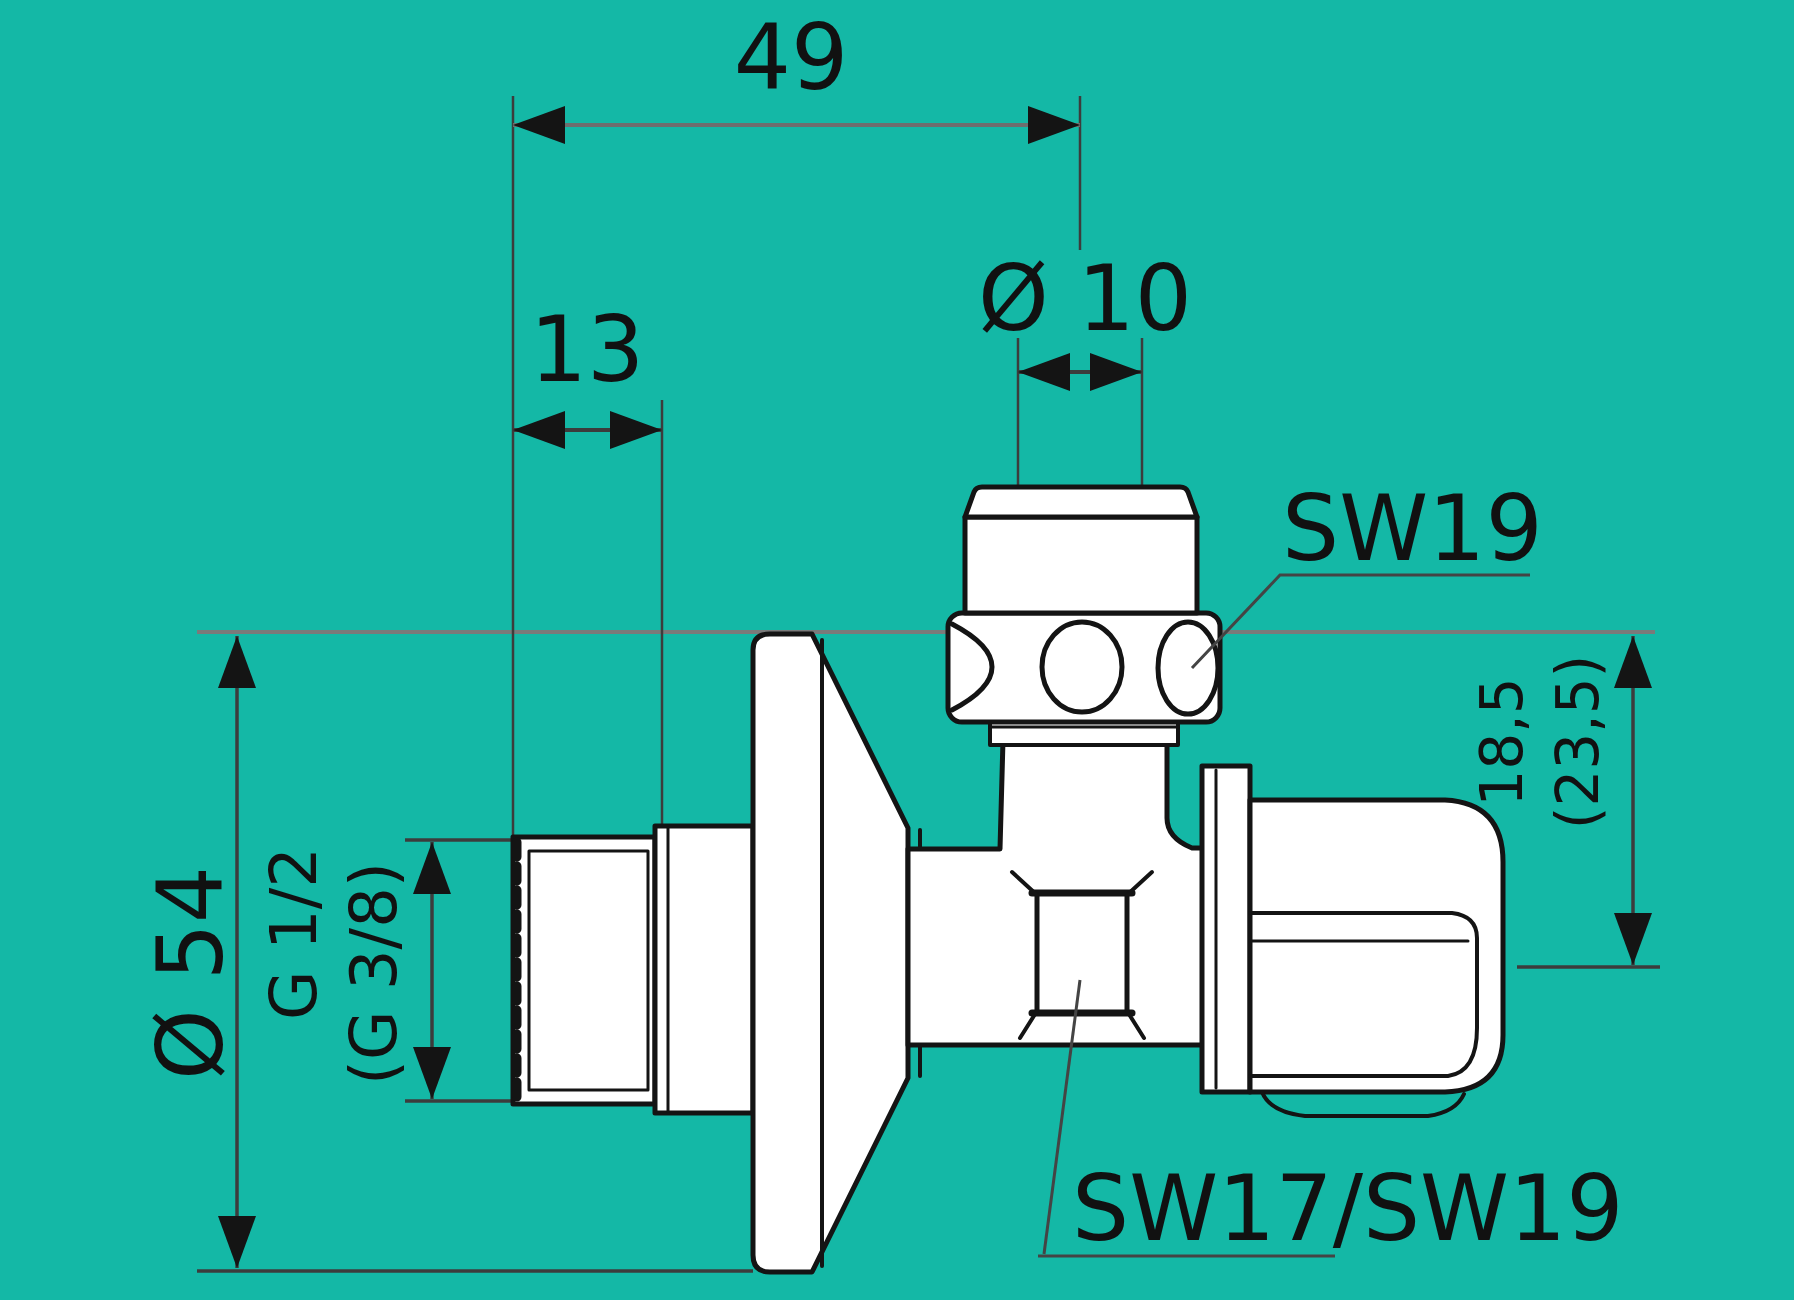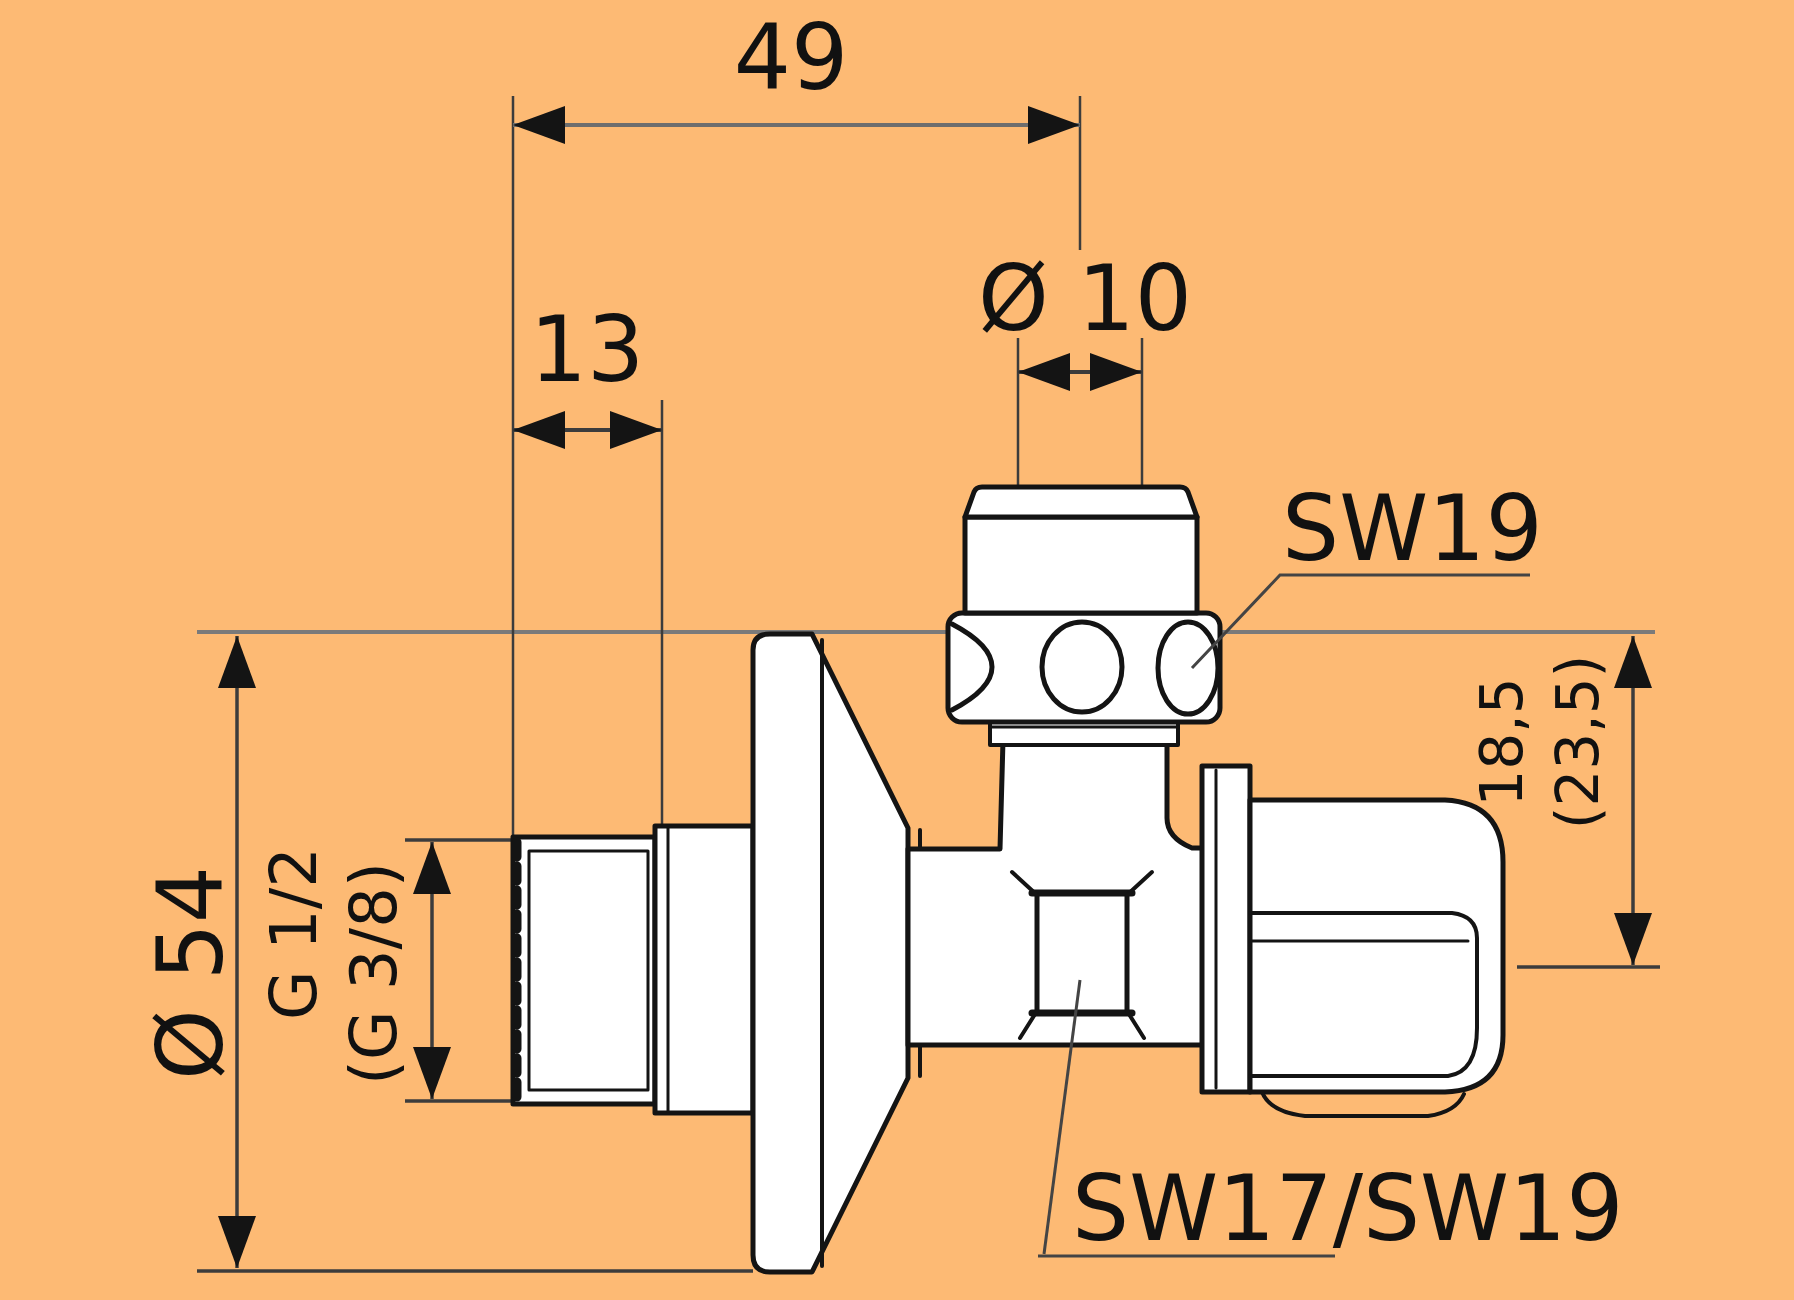--- a/index.html
+++ b/index.html
@@ -5,21 +5,21 @@
   html, body {
     margin: 0;
     padding: 0;
     background: #ffffff;
     font-family: "DejaVu Sans", "Liberation Sans", sans-serif;
   }
   .stage {
     position: relative;
     width: 1794px;
     height: 1300px;
-    background: #fdba74;
+    background: #14b8a6;
     overflow: hidden;
   }
   svg { display: block; }
   text {
     font-family: "DejaVu Sans", "Liberation Sans", sans-serif;
     fill: #111111;
   }
   .dim-label   { font-size: 90px; }
   .side-label  { font-size: 64px; }
   .side-label-sm { font-size: 58px; }

